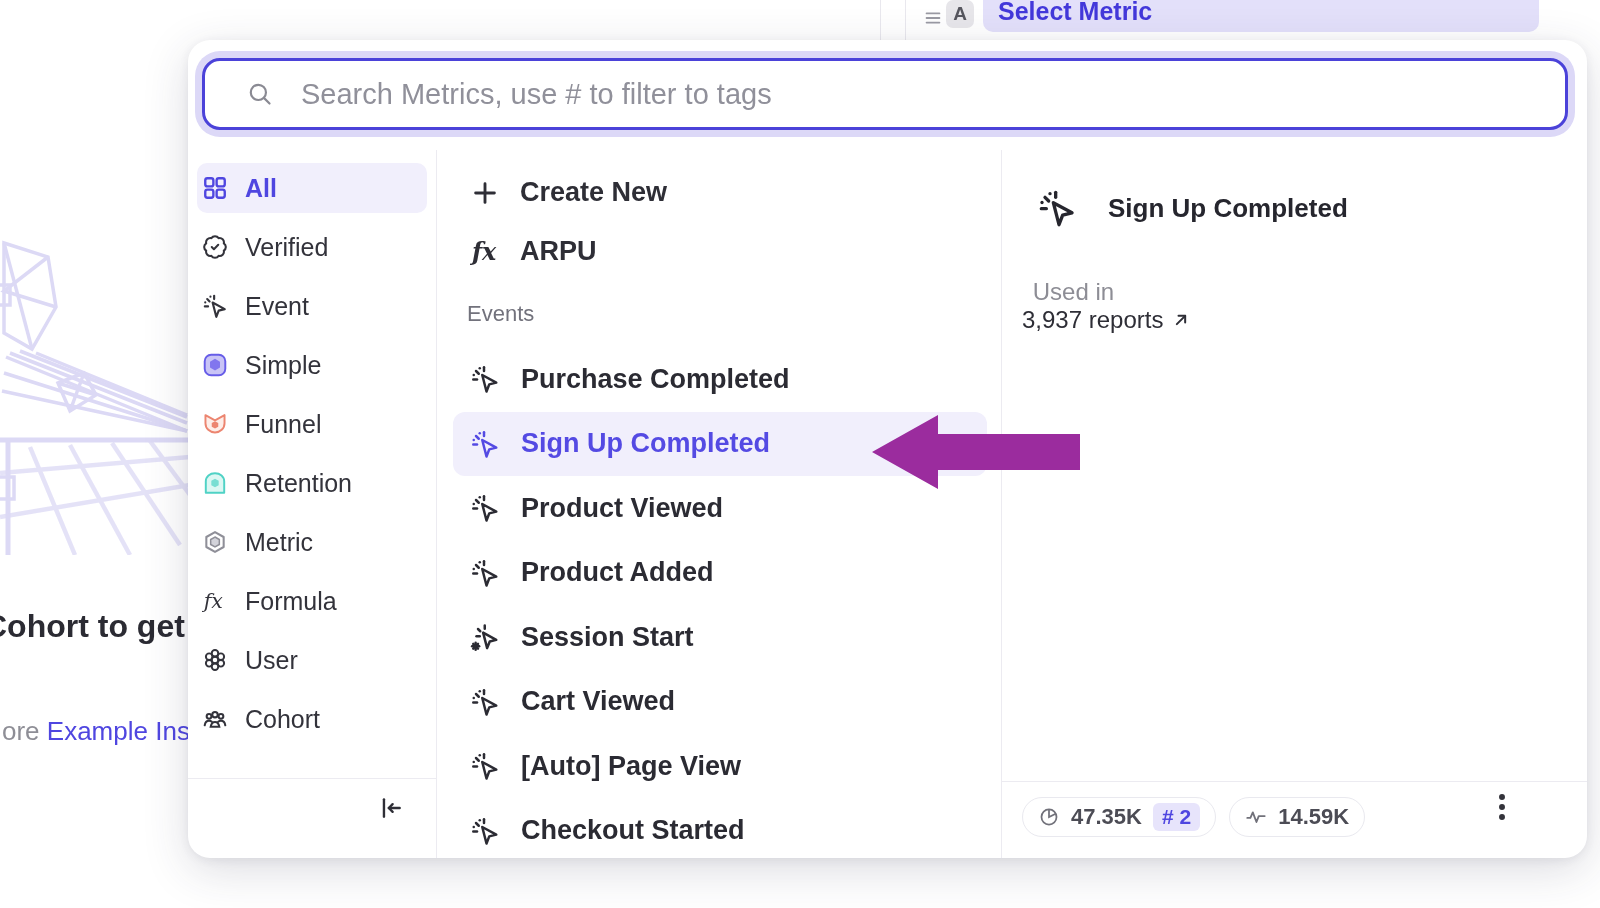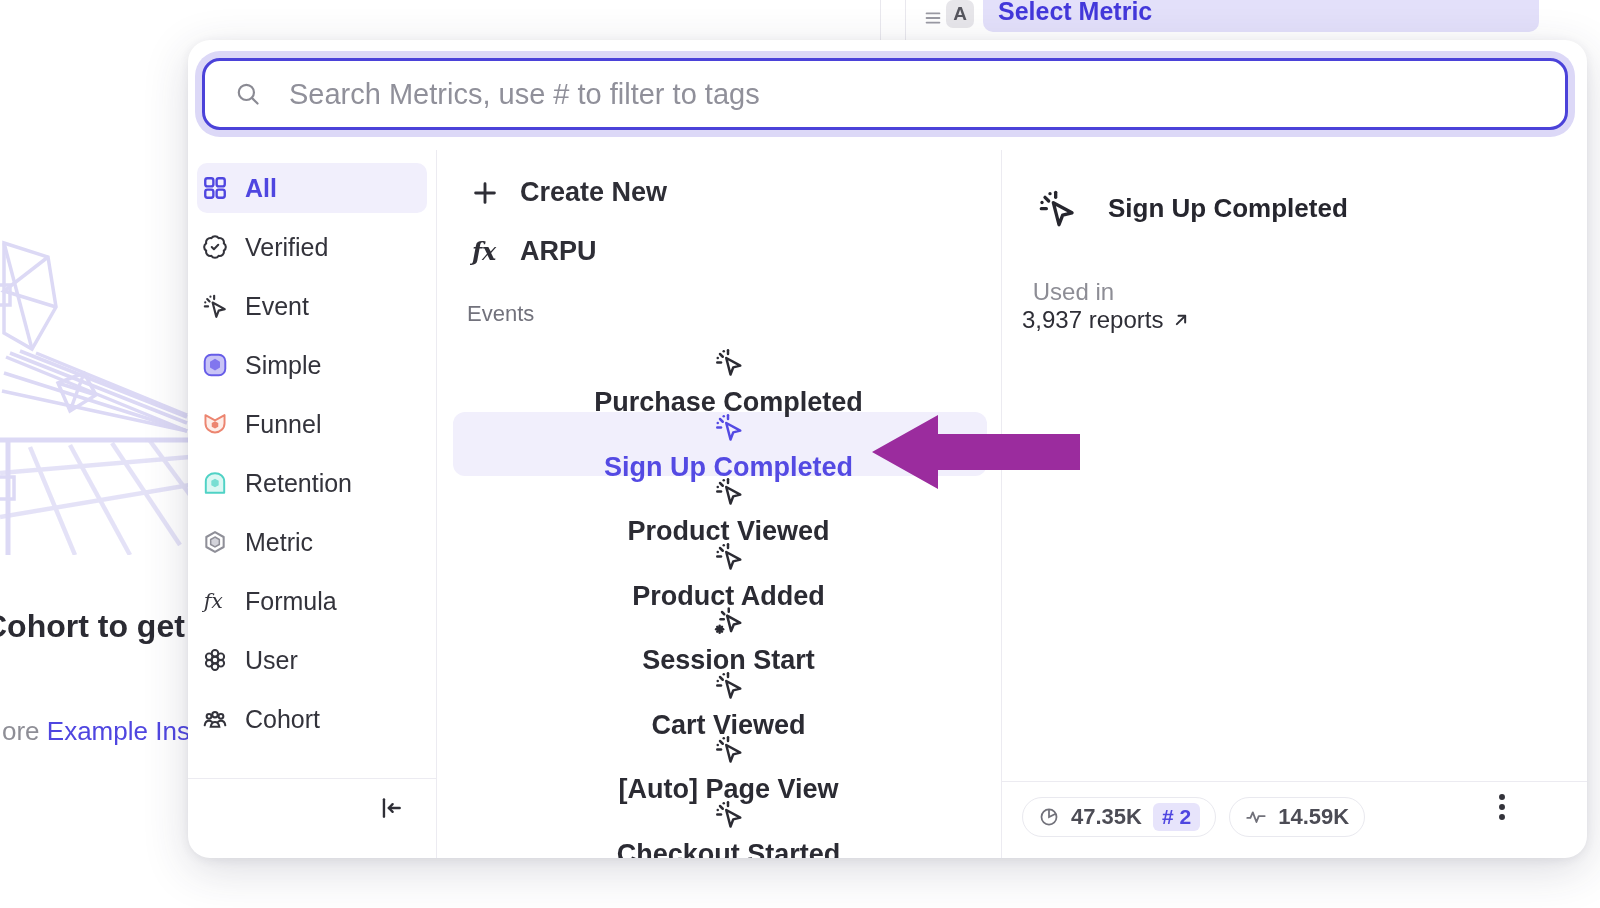--- a/index.html
+++ b/index.html
@@ -22,40 +22,40 @@
   .bg-headline{position:absolute;left:14px;top:608px;font-size:32px;font-weight:700;color:#2b2b33;white-space:nowrap;}
   .bg-subline{position:absolute;left:2px;top:672px;font-size:26px;white-space:nowrap;margin-top:44px;}
   .bg-subline .pre{color:#8e8e96;}
   .bg-subline .lnk{color:#4f46e0;font-weight:500;}
   .bg-art{position:absolute;left:0;top:225px;width:190px;height:330px;}
   
   .panel{position:absolute;left:188px;top:40px;width:1399px;height:818px;background:#fff;border-radius:22px;
     box-shadow:0 12px 45px rgba(45,45,75,.17),0 2px 10px rgba(45,45,75,.08);z-index:10;overflow:hidden;}
   .searchbox{position:absolute;left:14px;top:18px;right:19px;height:72px;background:#fff;
     border:3px solid #4b42d9;border-radius:18px;box-shadow:0 0 0 7px #dcd8f7;
-    display:flex;align-items:center;padding:0 30px;gap:26px;box-sizing:border-box;}
+    display:flex;align-items:center;padding:0 42px;gap:26px;box-sizing:border-box;}
   .searchbox .ic{color:#8a8a93;}
   .searchbox input{flex:1;border:none;outline:none;font-size:29px;color:#2e2e36;font-family:"Liberation Sans",sans-serif;background:transparent;}
   .searchbox input::placeholder{color:#90909a;}
   .cols{position:absolute;left:0;right:0;top:110px;bottom:0;display:flex;}
   .col-side{width:249px;box-sizing:border-box;border-right:1.5px solid #ecebf1;padding:13px 9px 0 9px;position:relative;}
   .col-mid{width:565px;box-sizing:border-box;border-right:1.5px solid #ecebf1;padding-top:13px;position:relative;}
   .col-detail{flex:1;position:relative;}
   
   .side-item{height:50px;margin-bottom:9px;display:flex;align-items:center;gap:17px;padding:0 5px;
     border-radius:10px;font-size:25px;font-weight:500;color:#33333b;cursor:pointer;}
   .side-item.selected{background:#f1effc;color:#4f46e0;font-weight:600;}
   .side-divider{position:absolute;left:0;right:0;top:628px;border-top:1.5px solid #ecebf1;}
   .collapse-btn{position:absolute;right:32px;top:645px;width:32px;height:32px;color:#2e2e36;cursor:pointer;}
   
   .action-row{height:59px;display:flex;align-items:center;gap:20px;padding-left:33px;
     font-size:27px;font-weight:600;color:#2e2e36;cursor:pointer;}
   .section-label{height:66px;display:flex;align-items:center;padding-left:30px;font-size:22px;font-weight:500;color:#72727c;}
-  .event-row{height:64.5px;display:flex;align-items:center;gap:10px;margin:0 14px 0 16px;padding-left:17px;
-    border-radius:12px;font-size:27px;font-weight:600;color:#2b2b33;cursor:pointer;box-sizing:border-box;flex-direction:column;}
+  .event-row{height:64.5px;display:flex;align-items:center;gap:21px;margin:0 14px 0 16px;padding-left:17px;
+    border-radius:12px;font-size:27px;font-weight:600;color:#2b2b33;cursor:pointer;box-sizing:border-box;}
   .event-row.selected{background:#f1effc;color:#544ae3;}
   
   .ic{display:inline-flex;width:26px;height:26px;flex:none;}
   .ic svg{width:100%;height:100%;display:block;}
   .ic.ic30{width:30px;height:30px;}
   .ic.ic40{width:40px;height:40px;}
   .ic.ic22{width:22px;height:22px;}
   .ic.ic20{width:20px;height:20px;}
   
   .detail-head{position:absolute;left:35px;top:38px;display:flex;align-items:center;gap:31px;color:#26262e;}

